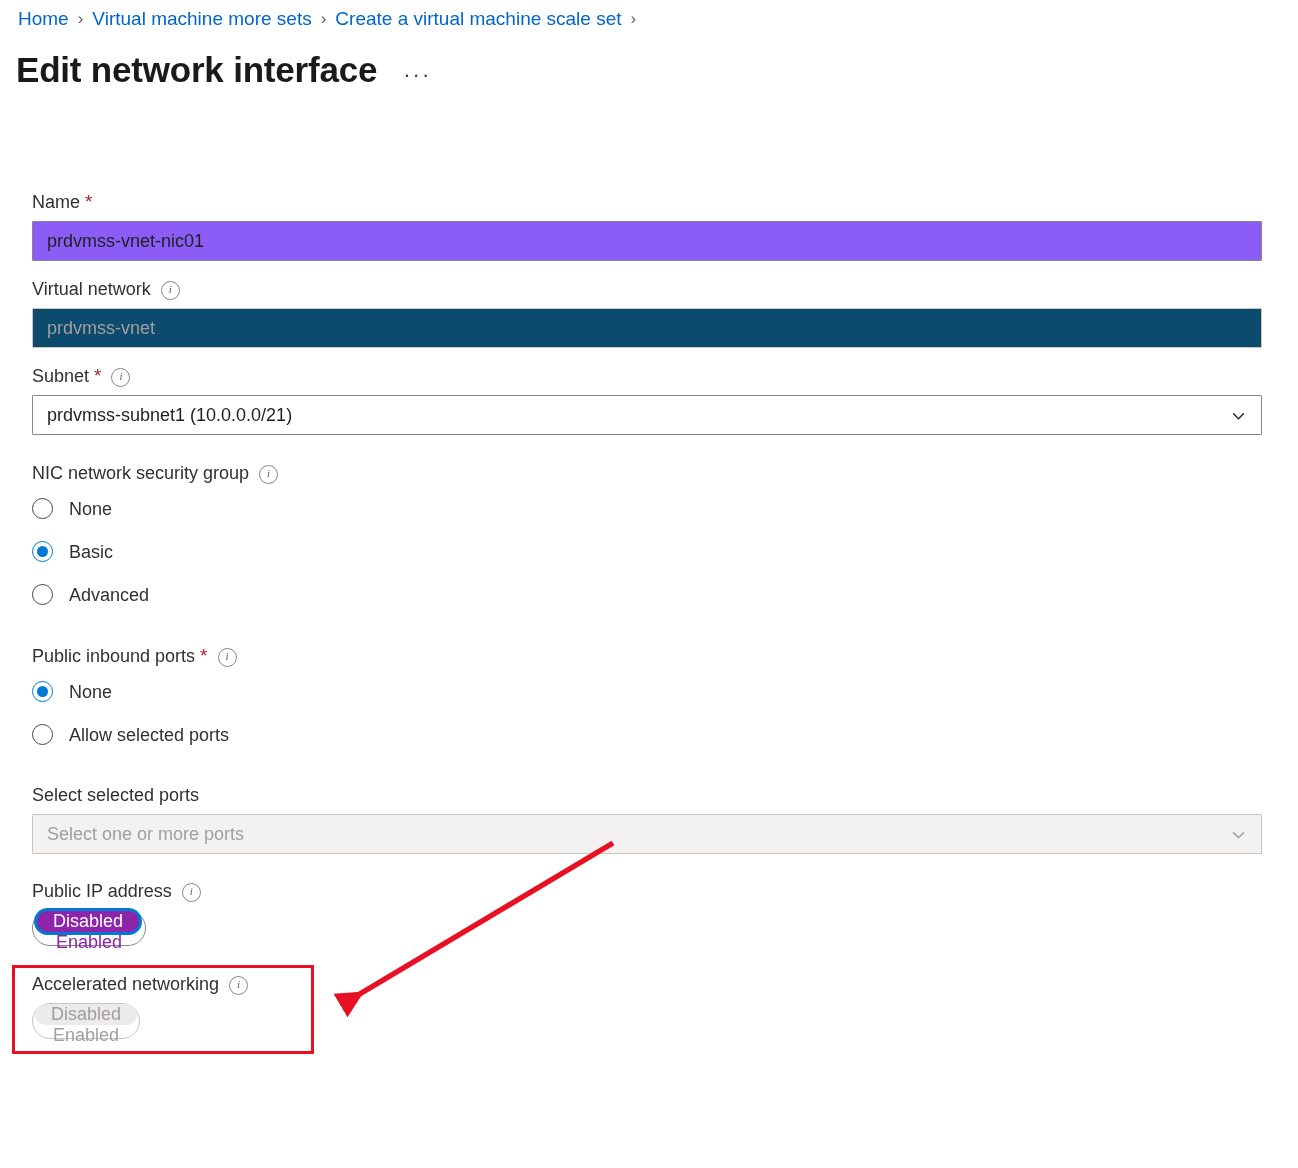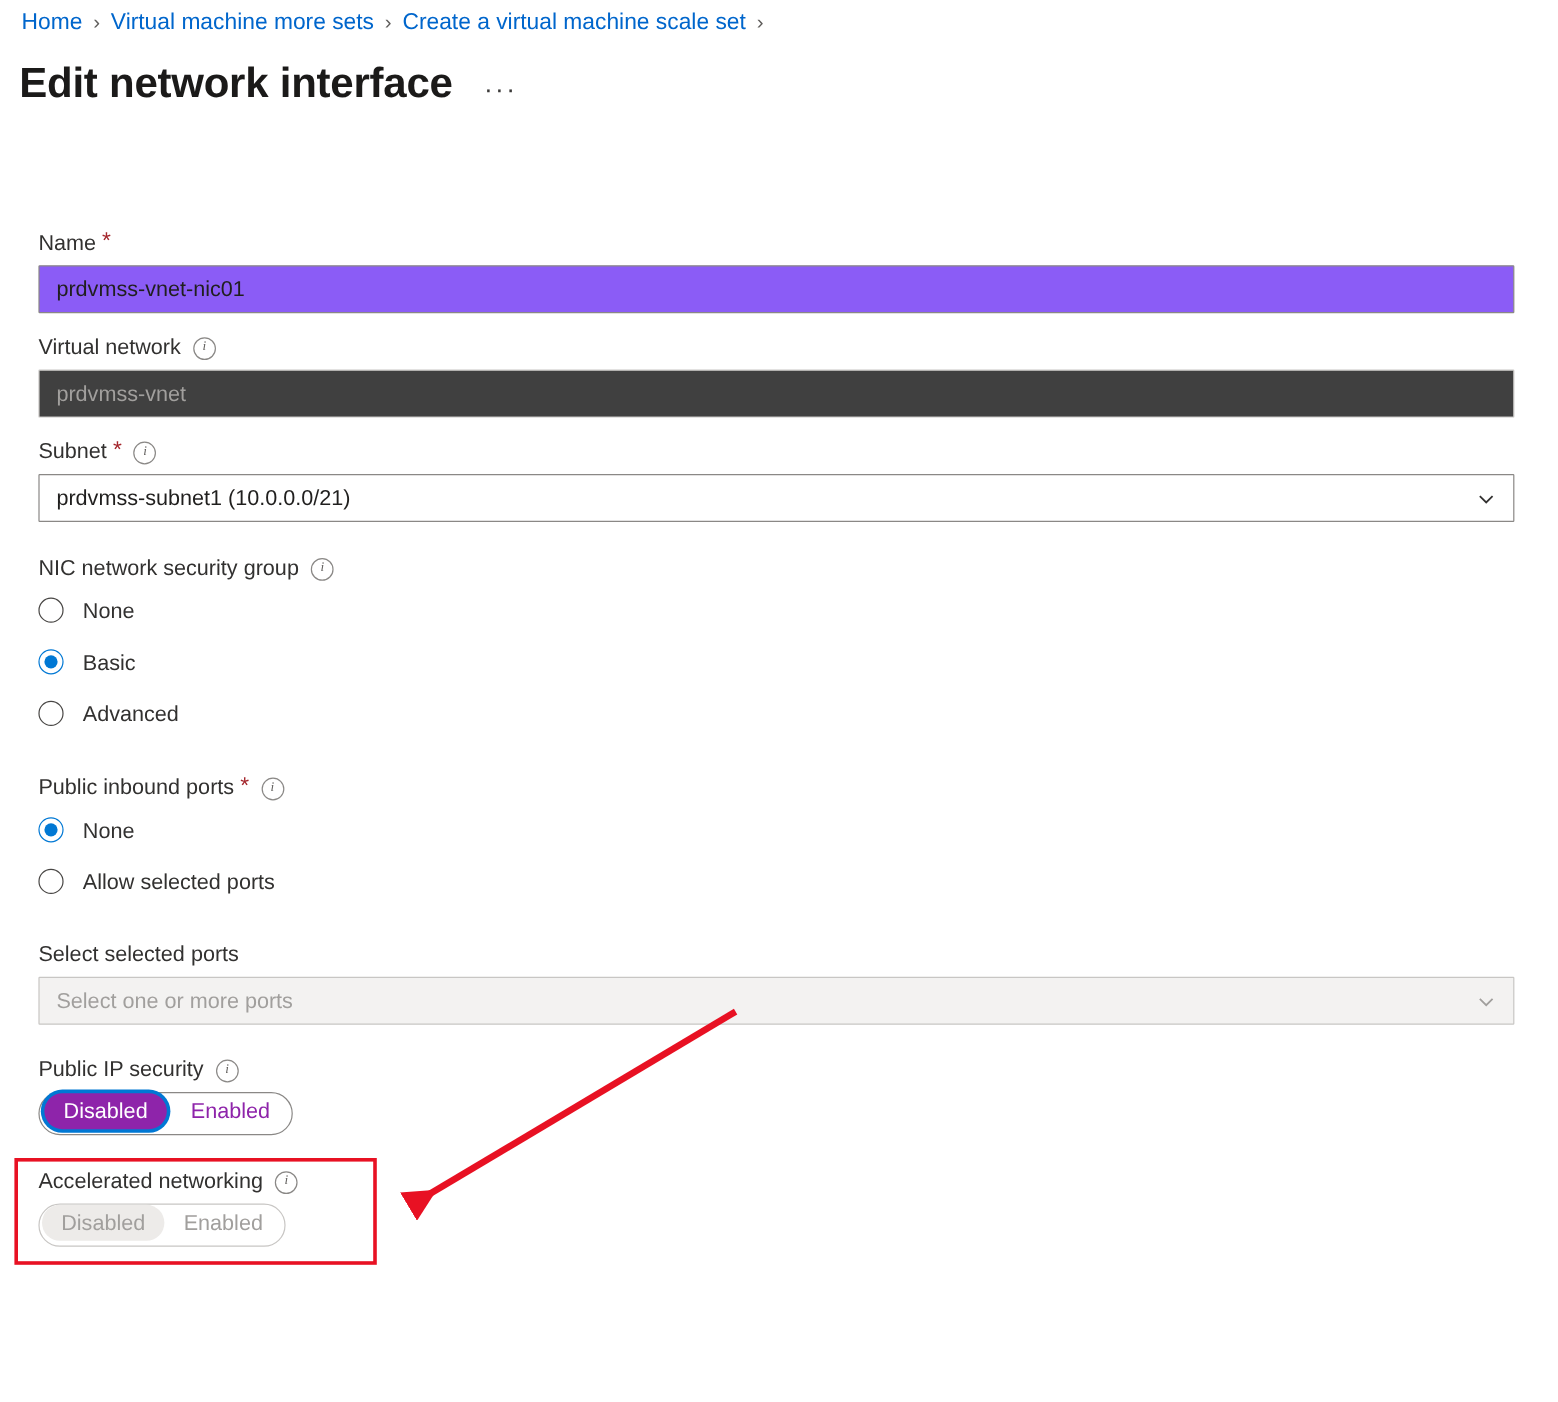--- a/index.html
+++ b/index.html
@@ -128,21 +128,21 @@
     font-family: "Liberation Sans", sans-serif;
     font-size: 18px;
     color: #201f1e;
     padding: 0 14px;
     outline: none;
     border-radius: 1px;
     display: flex;
     align-items: center;
   }
   .input.disabled {
-    background: #404040;
+    background: #0c4a6e;
     border-color: #c8c6c4;
     color: #a19f9d;
   }
   .select {
     box-sizing: border-box;
     width: 100%;
     height: 40px;
     border: 1px solid #8a8886;
     background: #ffffff;
     border-radius: 1px;
@@ -219,27 +219,28 @@
     line-height: 24px;
     color: #323130;
     display: flex;
     align-items: center;
     margin-bottom: 2px;
   }
 
   
   .toggle {
     display: inline-flex;
-    align-items: flex-start;
+    align-items: center;
     border: 1px solid #8a8886;
     border-radius: 22px;
     height: 36px;
     padding: 0 2px;
     box-sizing: border-box;
     background: #fff;
+    flex-direction: column;
   }
   .toggle .opt {
     height: 30px;
     padding: 0 16px;
     border-radius: 18px;
     display: inline-flex;
     align-items: center;
     justify-content: center;
     font-size: 18px;
     cursor: pointer;
@@ -391,21 +392,21 @@
     <div class="select disabled">
       <span class="value">Select one or more ports</span>
       <svg class="chev" viewBox="0 0 16 16">
           <path d="M3 6 L8 11 L13 6"></path>
         </svg>
     </div>
   </div>
 
   <div class="field" style="margin-top:25px;">
     <div class="group-label">
-      <span>Public IP security</span>
+      <span>Public IP address</span>
       <span class="info-icon">
           <span>i</span>
         </span>
     </div>
     <div class="toggle active" style="margin-top:5px;">
       <span class="opt sel">Disabled</span>
       <span class="opt unsel">Enabled</span>
     </div>
   </div>
 

